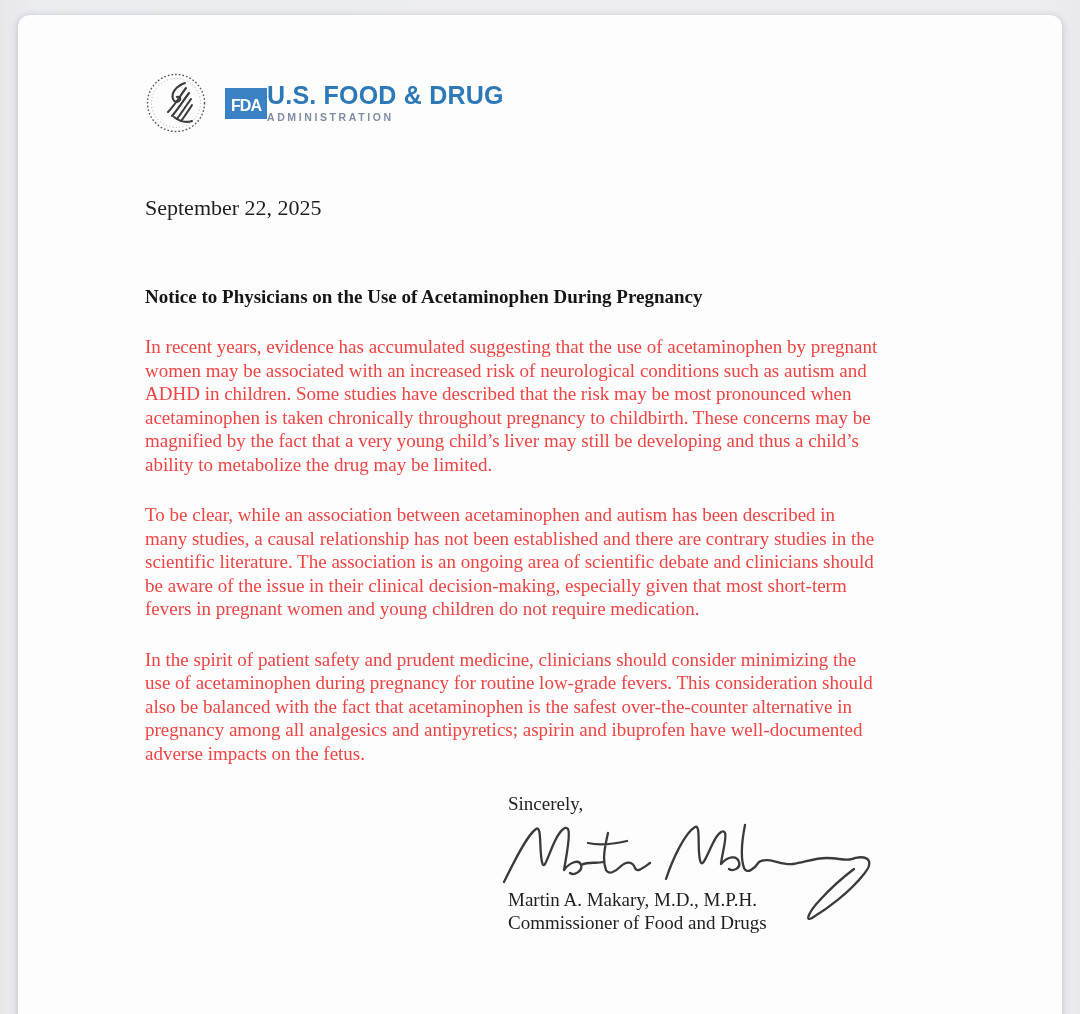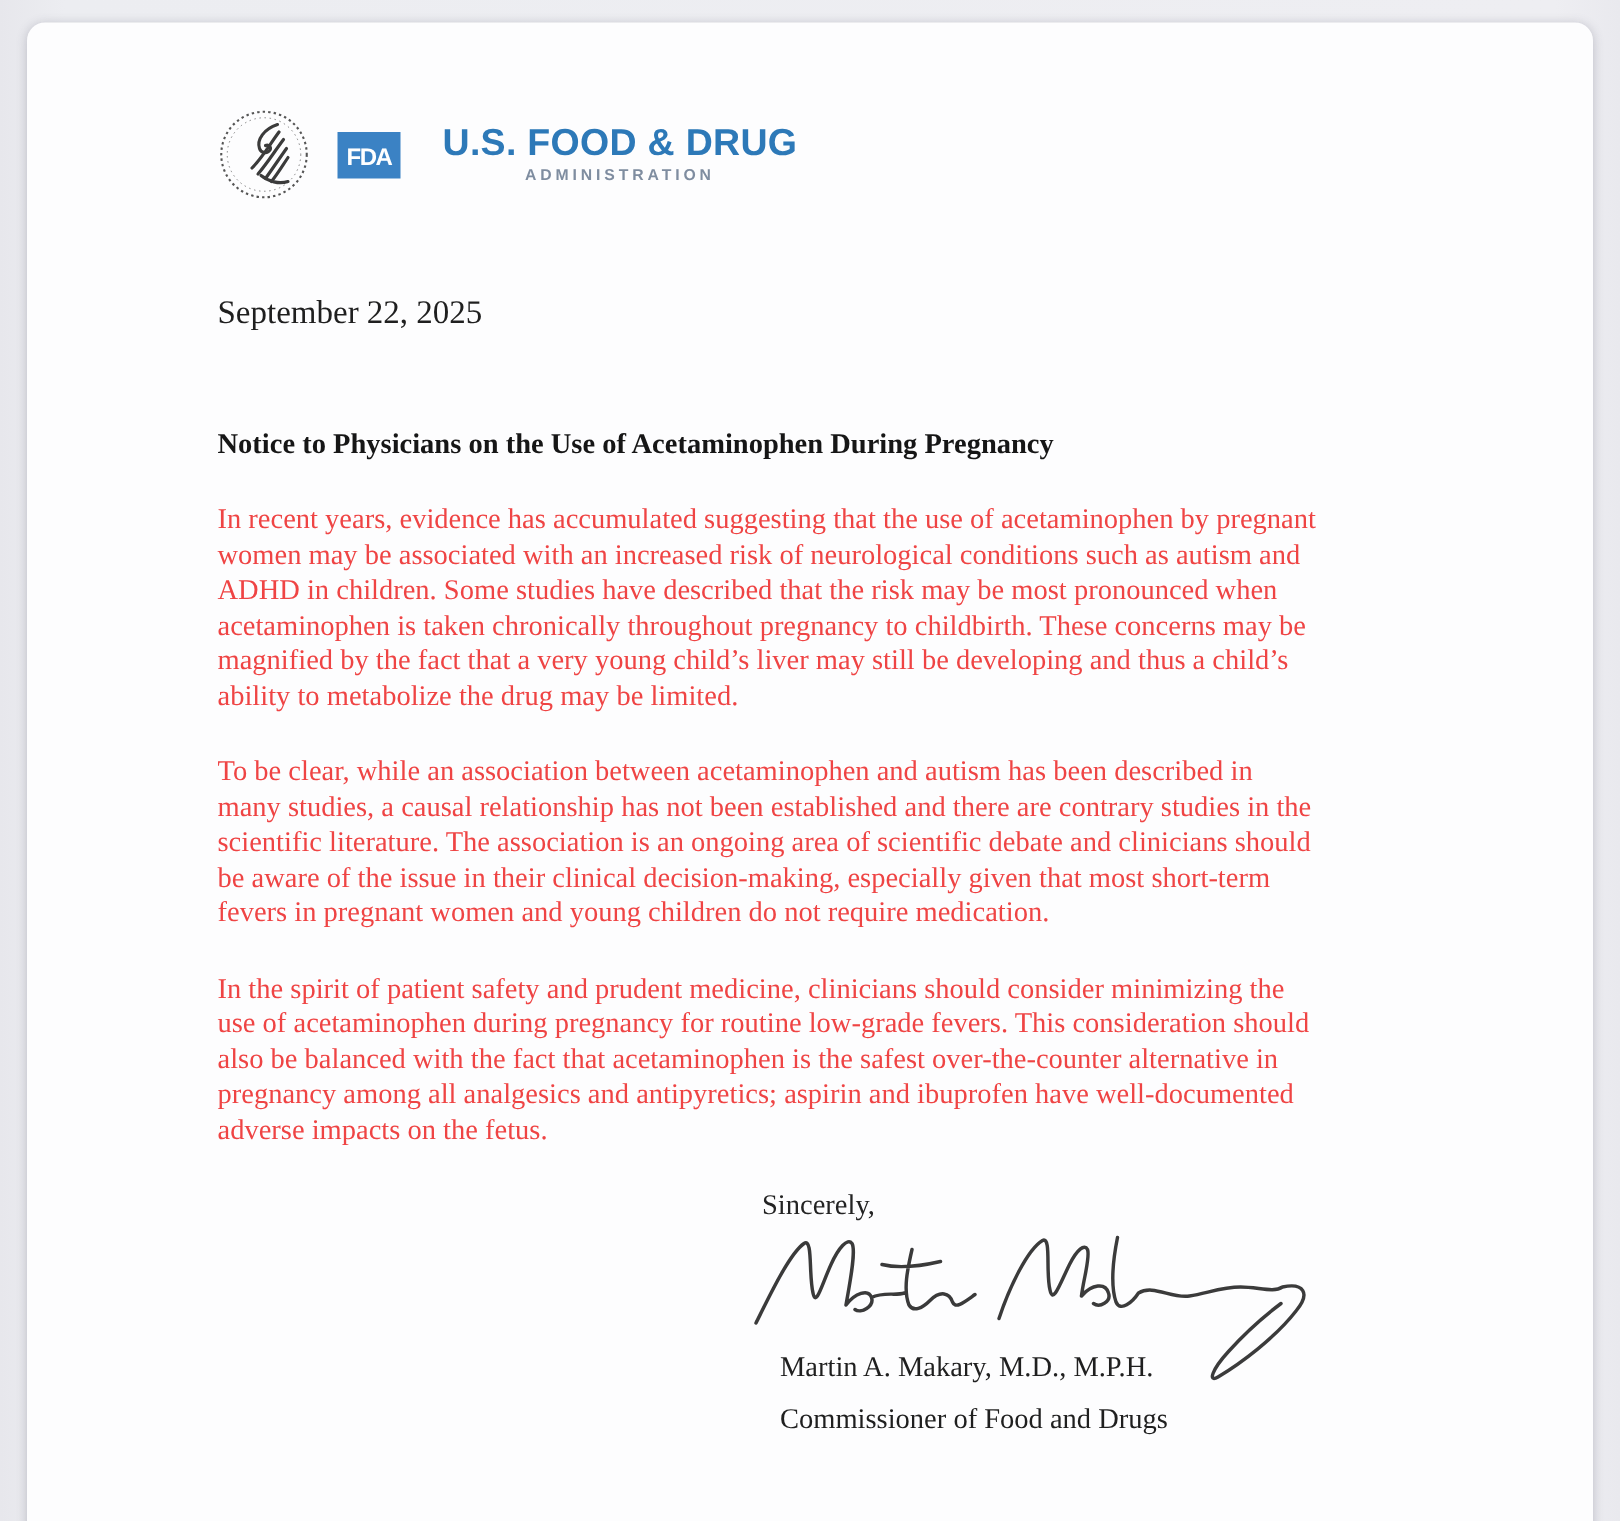--- a/index.html
+++ b/index.html
@@ -23,40 +23,40 @@
   .hhs-seal{width:62px;height:62px;flex:0 0 auto;}
   .fda-lockup{display:flex;align-items:center;margin-left:18px;}
   .fda-square{
     width:42px;height:31px;
     display:flex;align-items:flex-start;justify-content:center;
     padding-top:9px;box-sizing:border-box;
     color:#fff;
     font-family:"Liberation Sans", sans-serif;
     font-weight:bold;font-size:16px;letter-spacing:-1px;
   }
-  .fda-words{margin-left:28px;text-align:center;}
+  .fda-words{margin-left:0;}
   .fda-main{
     font-family:"Liberation Sans", sans-serif;
     font-weight:bold;font-size:25px;line-height:25px;letter-spacing:0.2px;
   }
   .fda-sub{
     font-family:"Liberation Sans", sans-serif;
     font-weight:bold;font-size:10.5px;letter-spacing:2.6px;margin-top:3px;
   }
   .date{margin:58px 0 0;font-size:22px;line-height:23px;color:#1f1f1f;}
   .subject{margin:66px 0 0;font-size:19px;line-height:23px;font-weight:bold;color:#161616;}
   .body-para{
     margin:27px 0 0;
     font-size:19px;line-height:23.5px;color:#ef4444;
     white-space:pre-line;
   }
   .sig-block{margin:27px 0 0 363px;}
   .closing{margin:0;font-size:19px;line-height:23.5px;color:#232323;}
   .sig-svg{display:block;width:384px;height:110px;margin:2px 0 -40px -8px;overflow:visible;}
-  .signer{margin:12px;font-size:19px;line-height:23px;color:#1f1f1f;}
+  .signer{margin:0;font-size:19px;line-height:23px;color:#1f1f1f;}
 </style>
 </head>
 <body>
 
 <div class="stage">
   <div class="paper">
 
     <div class="letterhead">
       <svg class="hhs-seal" viewBox="0 0 62 62">
         <circle cx="31" cy="31" r="28.5" fill="none" stroke="#555" stroke-width="1.4" stroke-dasharray="1.6 2.1"></circle>

